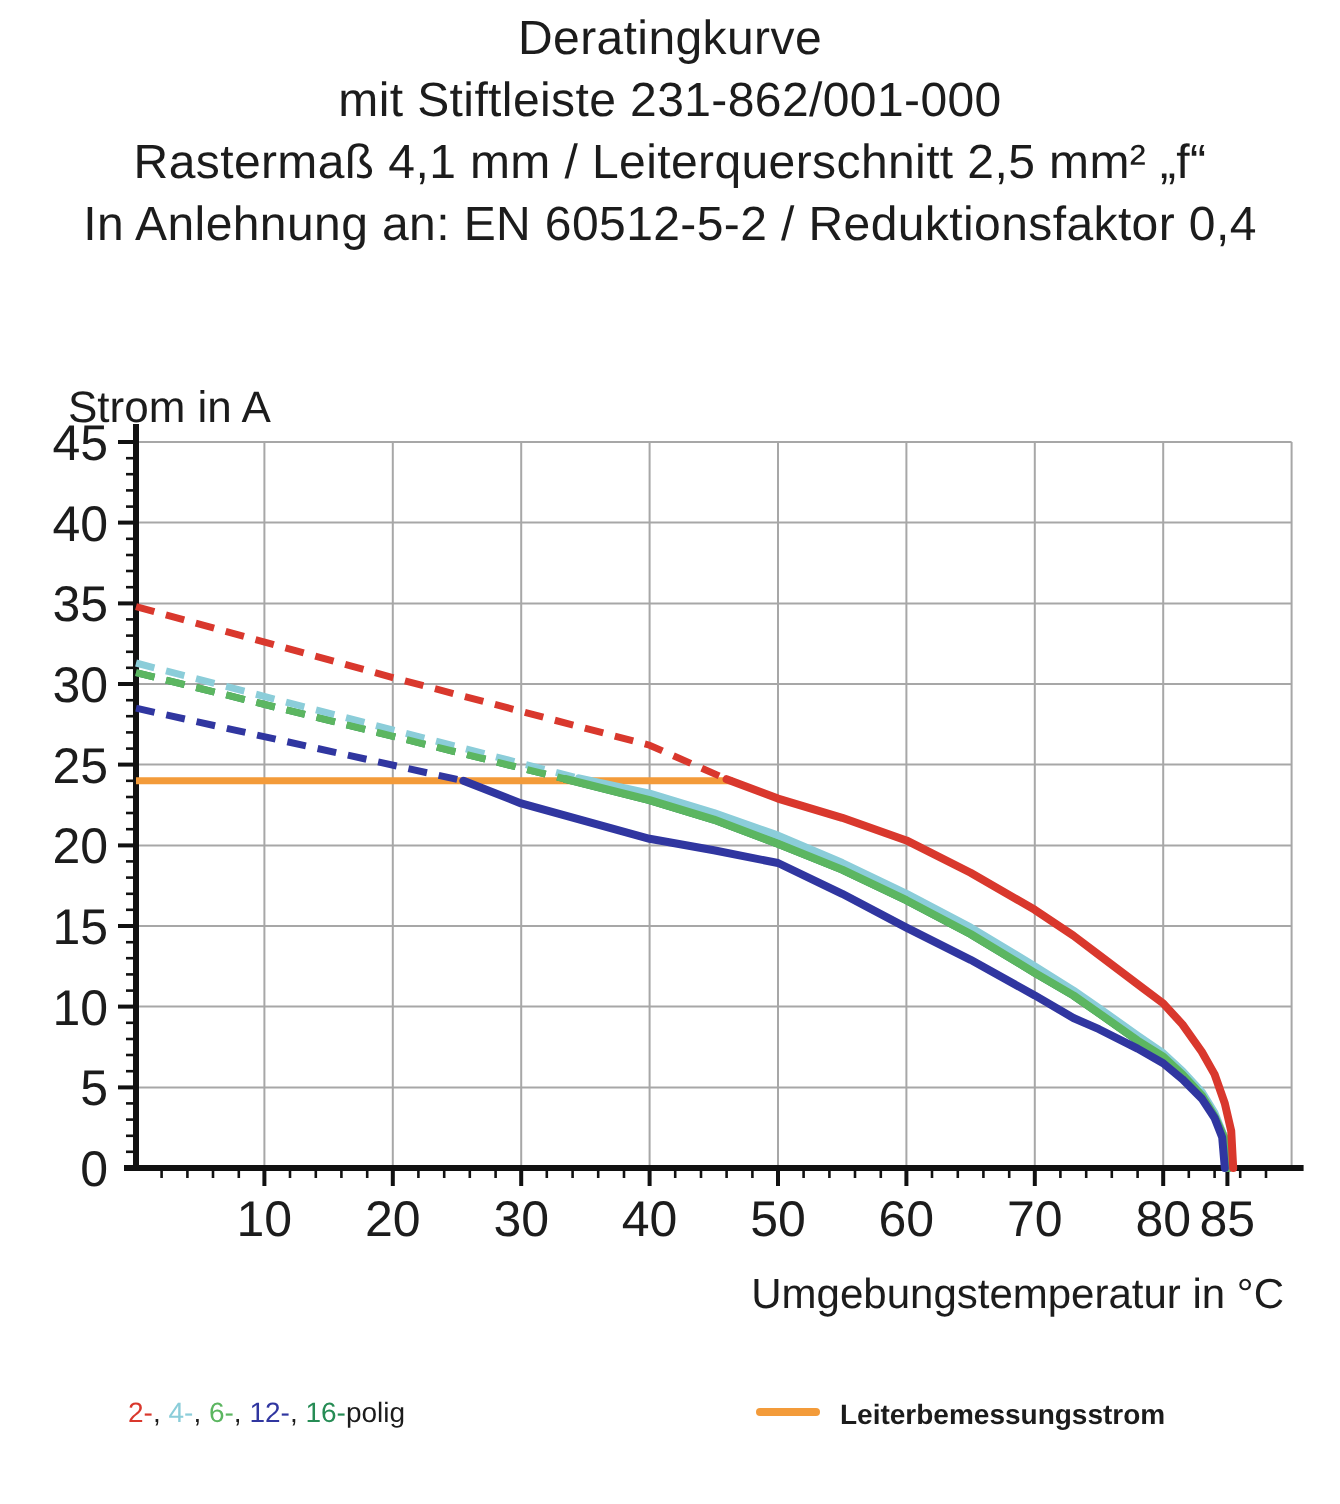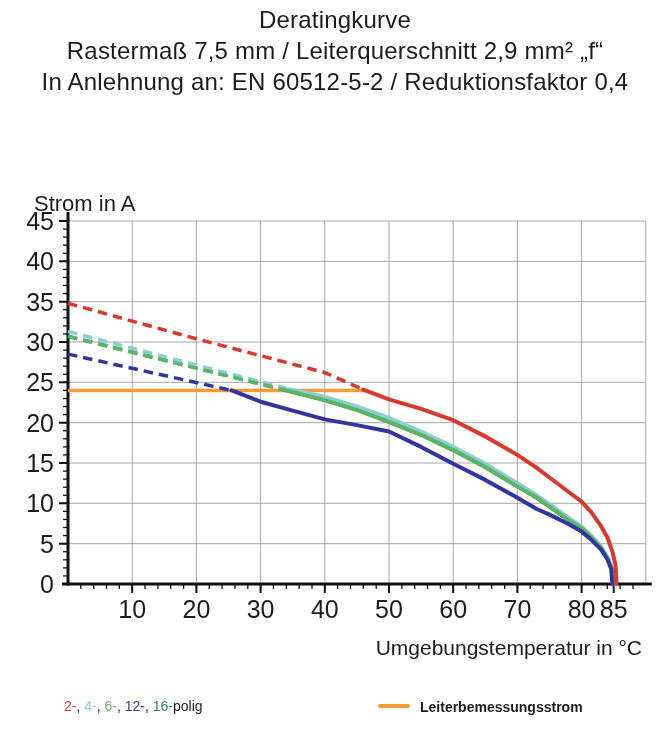--- a/index.html
+++ b/index.html
@@ -19,21 +19,22 @@
                 vertical-align:middle;margin-right:10px;margin-top:-3px;}
   .rated-label{display:inline-block;vertical-align:middle;font-weight:bold;}
 </style>
 </head>
 <body>
 
 <div class="page">
 
   <div class="title-block">
     <div>Deratingkurve</div>
-    <div>Rastermaß 7,5 mm / Leiterquerschnitt 2,9 mm² „f“</div>
+    <div>mit Stiftleiste 231-862/001-000</div>
+    <div>Rastermaß 4,1 mm / Leiterquerschnitt 2,5 mm² „f“</div>
     <div>In Anlehnung an: EN 60512-5-2 / Reduktionsfaktor 0,4</div>
   </div>
 
   <div class="ylabel">Strom in A</div>
 
   <svg id="chart-svg" width="670" height="680" viewBox="0 0 670 680">
       <g stroke="#a7a7a7" stroke-width="1">
         <line x1="132.2" y1="221" x2="132.2" y2="584"></line>
         <line x1="196.4" y1="221" x2="196.4" y2="584"></line>
         <line x1="260.6" y1="221" x2="260.6" y2="584"></line>

